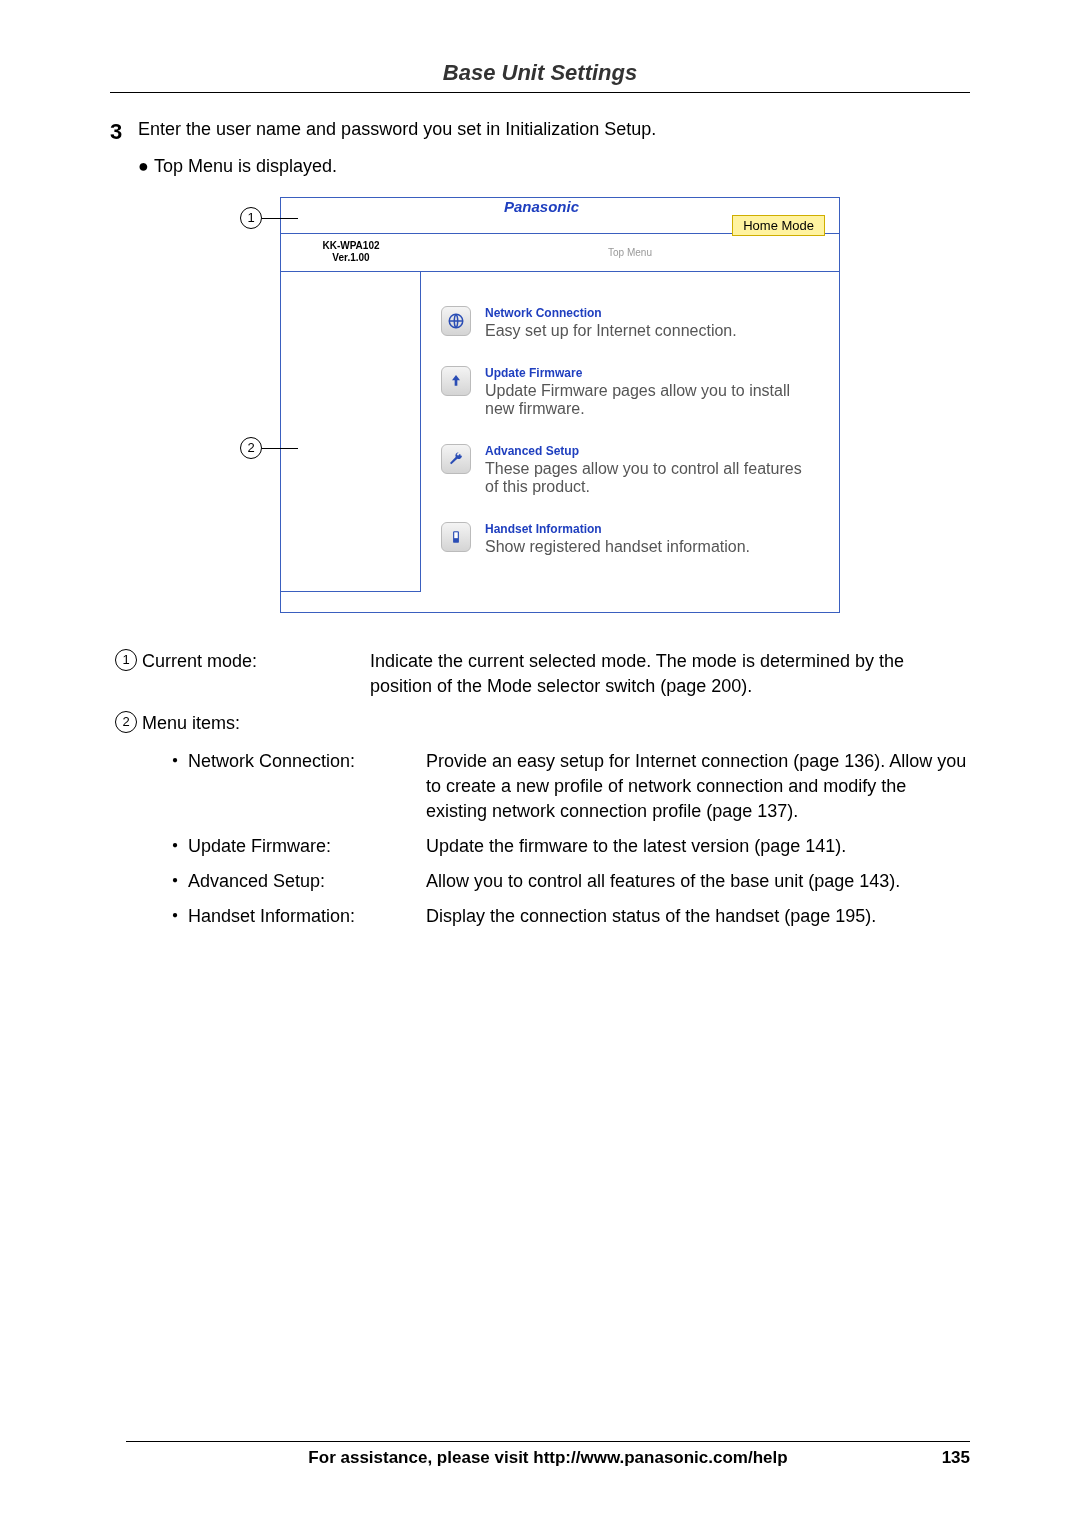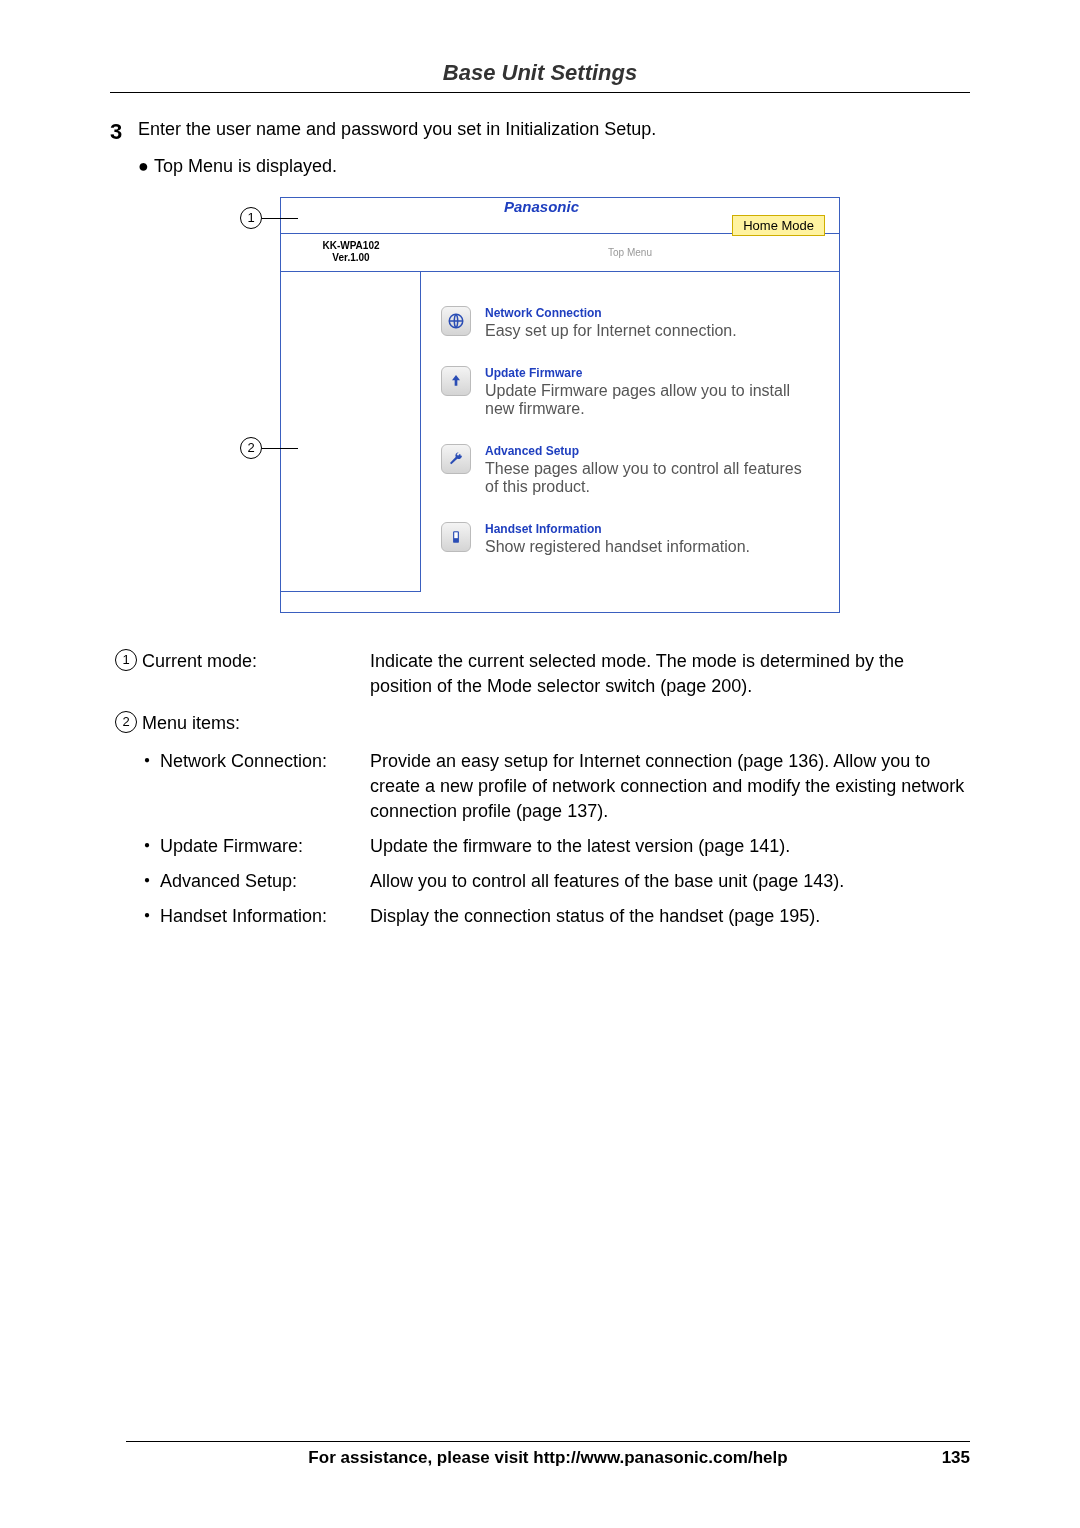--- a/index.html
+++ b/index.html
@@ -164,21 +164,21 @@
     width: 22px; height: 22px;
     border: 1.5px solid #000;
     border-radius: 50%;
     font-size: 13px;
     display: flex; align-items: center; justify-content: center;
   }
   .def-label { width: 228px; flex-shrink: 0; font-weight: normal; }
   .def-label-sub { width: 228px; flex-shrink: 0; padding-left: 18px; position: relative; }
   .def-label-sub::before { content: "●"; font-size: 10px; position: absolute; left: 2px; top: 4px; }
   .def-desc { flex: 1; }
-  .sub-row { display: flex; margin-bottom: 10px; }
+  .sub-row { display: flex; margin-bottom: 10px; gap: 28px; }
   .sub-spacer { width: 32px; flex-shrink: 0; }
 
   .ftr {
     position: absolute;
     bottom: 60px;
     left: 126px; right: 110px; font-weight: bold;
   }
   .ftr-rule { border: none; border-top: 1.5px solid #000; margin-bottom: 6px; }
   .ftr-row { display: flex; justify-content: center; font-size: 17px; position: relative; }
   .ftr-pg { position: absolute; right: 0; }

